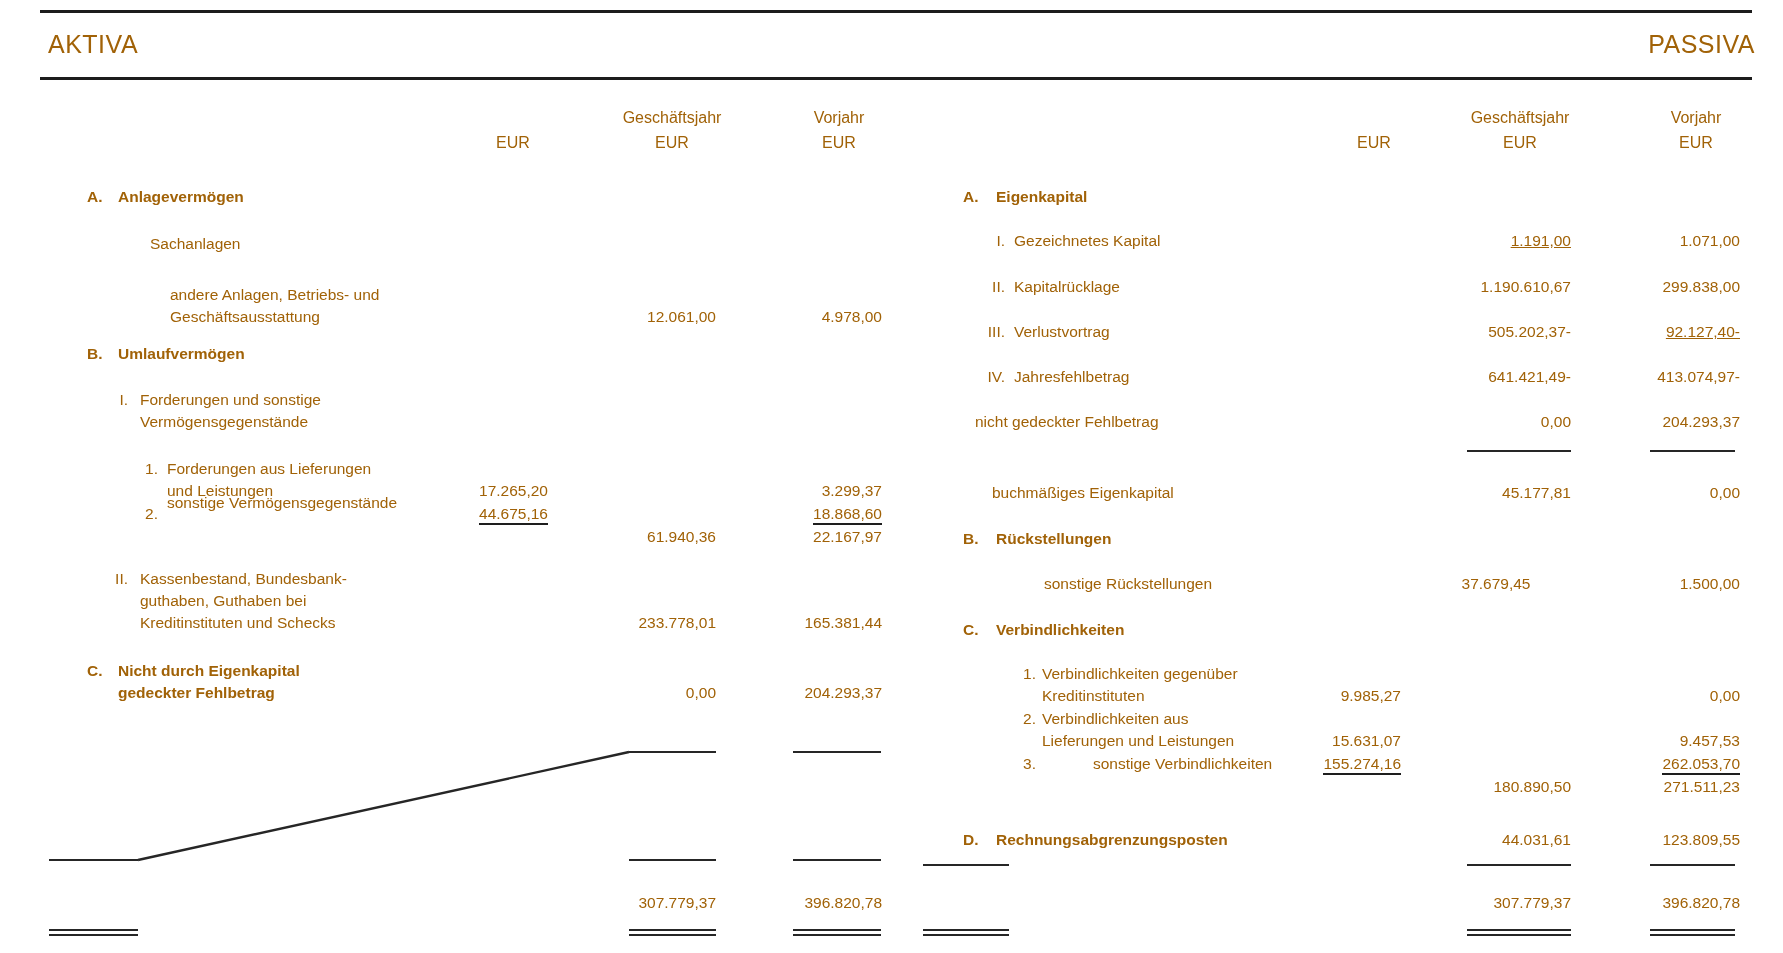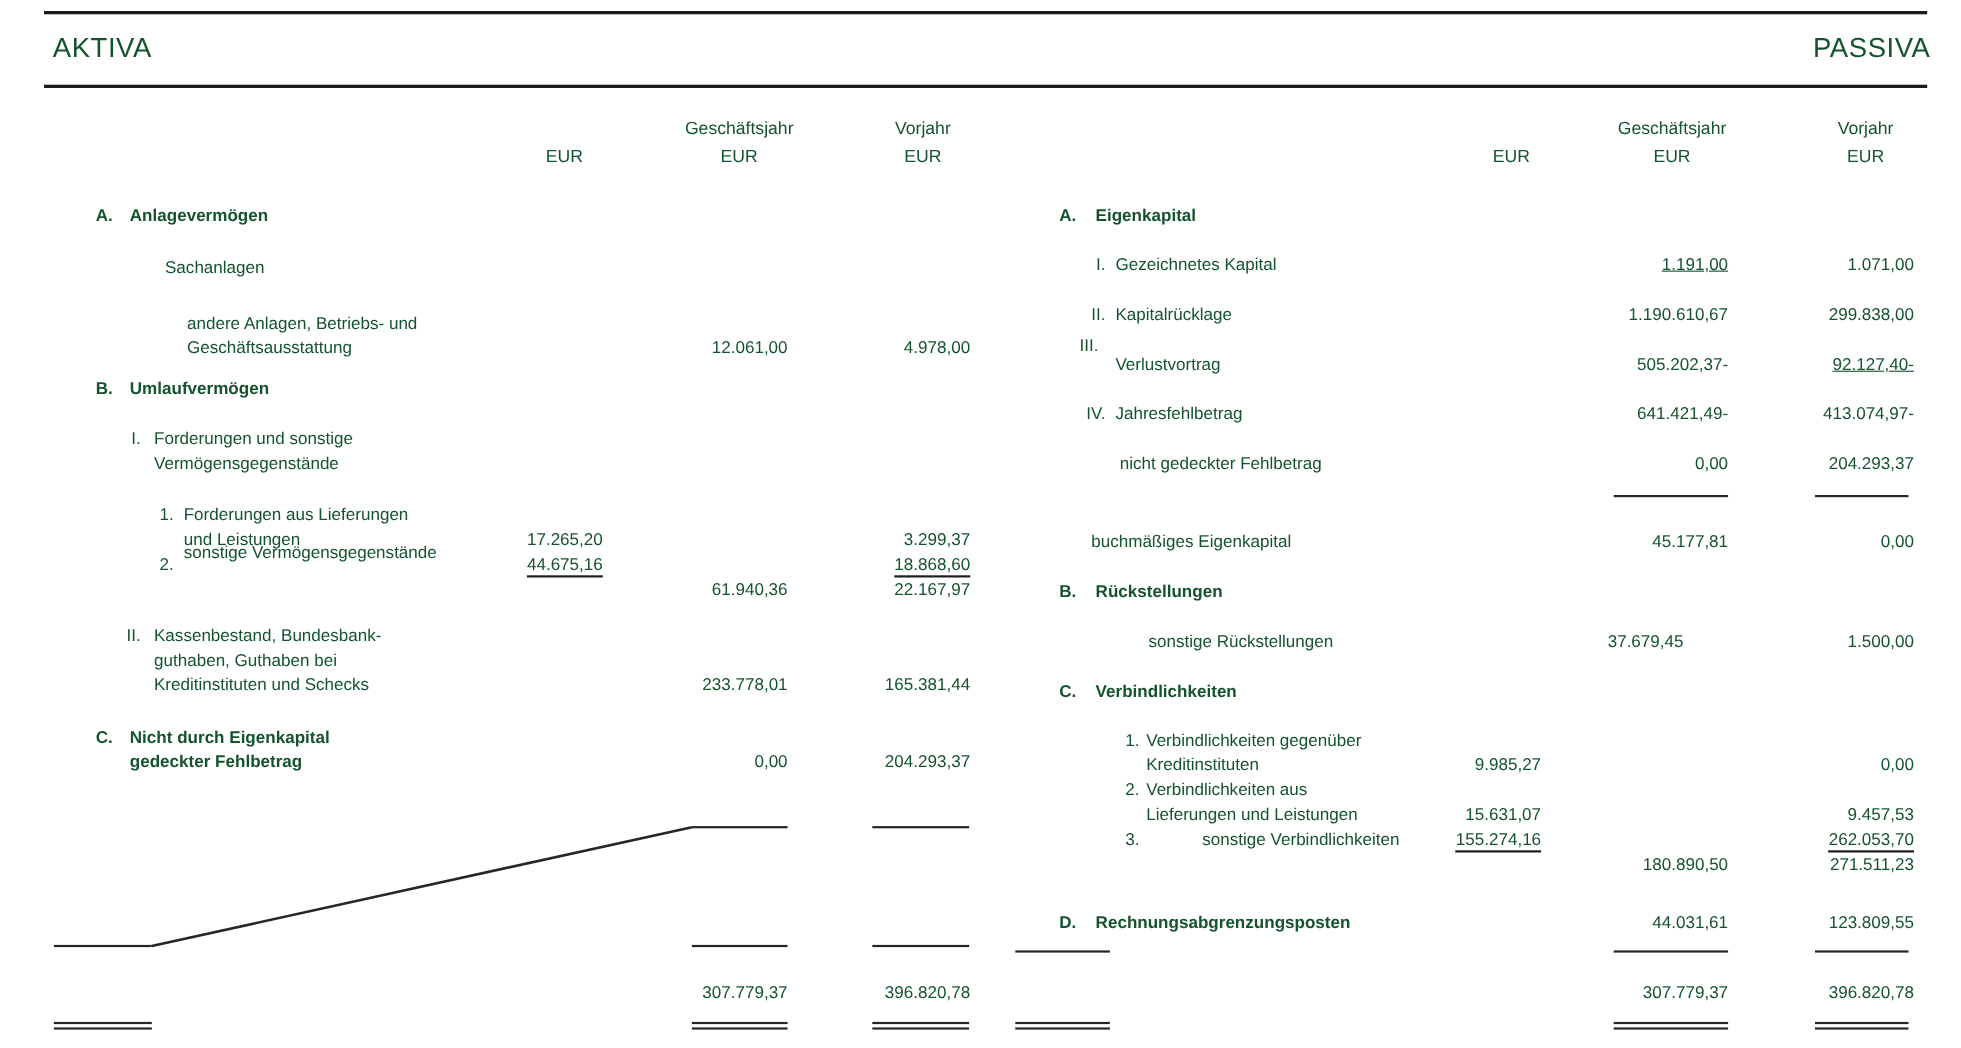--- a/index.html
+++ b/index.html
@@ -1,18 +1,18 @@
 <!DOCTYPE html>
 <html><head>
 <meta charset="utf-8">
 <style>
   html,body{margin:0;padding:0;background:#ffffff;}
   .sheet{
     position:relative;width:1783px;height:953px;background:#fff;
-    color:#14532d;font-family:"Liberation Sans",sans-serif;font-size:15.5px;
+    color:#a16207;font-family:"Liberation Sans",sans-serif;font-size:15.5px;
     overflow:hidden;
   }
   .abs{position:absolute;white-space:nowrap;}
   .b{font-weight:bold;}
   .ttl{font-size:25px;letter-spacing:.5px;}
   .chead{position:absolute;width:140px;text-align:center;white-space:nowrap;font-size:16px;}
   .val{position:absolute;width:150px;text-align:right;white-space:nowrap;font-size:15.5px;}
   .lc1{left:398px;} .lc2{left:566px;} .lc3{left:732px;}
   .rc1{left:1251px;} .rc2{left:1421px;} .rc3{left:1590px;}
   .ul{border-bottom:2px solid #1e1e1e;padding-bottom:1px;}
@@ -112,31 +112,31 @@
   <div class="abs" style="left:975px;top:232px;width:30px;text-align:right;">I.</div>
   <div class="abs" style="left:1014px;top:232px;">Gezeichnetes Kapital</div>
   <div class="val rc2" style="top:232px;text-decoration:underline;">1.191,00</div>
   <div class="val rc3" style="top:232px;">1.071,00</div>
 
   <div class="abs" style="left:975px;top:278px;width:30px;text-align:right;">II.</div>
   <div class="abs" style="left:1014px;top:278px;">Kapitalrücklage</div>
   <div class="val rc2" style="top:278px;">1.190.610,67</div>
   <div class="val rc3" style="top:278px;">299.838,00</div>
 
-  <div class="abs" style="left:975px;top:306px;width:30px;text-align:center;">III.</div>
+  <div class="abs" style="left:975px;top:323px;width:30px;text-align:right;">III.</div>
   <div class="abs" style="left:1014px;top:323px;">Verlustvortrag</div>
   <div class="val rc2" style="top:323px;">505.202,37-</div>
   <div class="val rc3" style="top:323px;text-decoration:underline;">92.127,40-</div>
 
   <div class="abs" style="left:975px;top:368px;width:30px;text-align:right;">IV.</div>
   <div class="abs" style="left:1014px;top:368px;">Jahresfehlbetrag</div>
   <div class="val rc2" style="top:368px;">641.421,49-</div>
   <div class="val rc3" style="top:368px;">413.074,97-</div>
 
-  <div class="abs" style="left:1018px;top:413px;">nicht gedeckter Fehlbetrag</div>
+  <div class="abs" style="left:975px;top:413px;">nicht gedeckter Fehlbetrag</div>
   <div class="val rc2" style="top:413px;">0,00</div>
   <div class="val rc3" style="top:413px;">204.293,37</div>
 
   <div class="rule" style="left:1467px;top:450px;width:104px;"></div>
   <div class="rule" style="left:1650px;top:450px;width:85px;"></div>
 
   <div class="abs" style="left:992px;top:484px;">buchmäßiges Eigenkapital</div>
   <div class="val rc2" style="top:484px;">45.177,81</div>
   <div class="val rc3" style="top:484px;">0,00</div>
 

